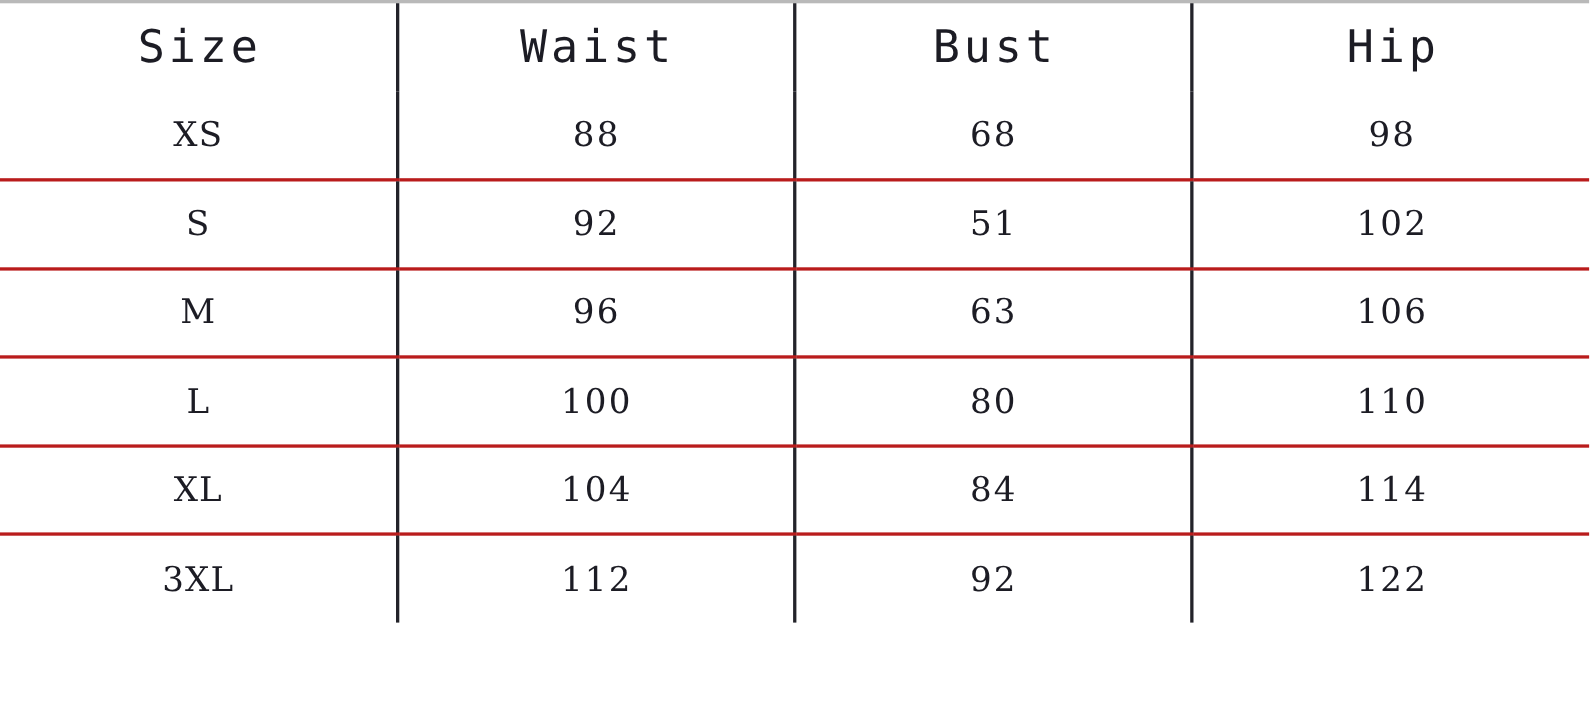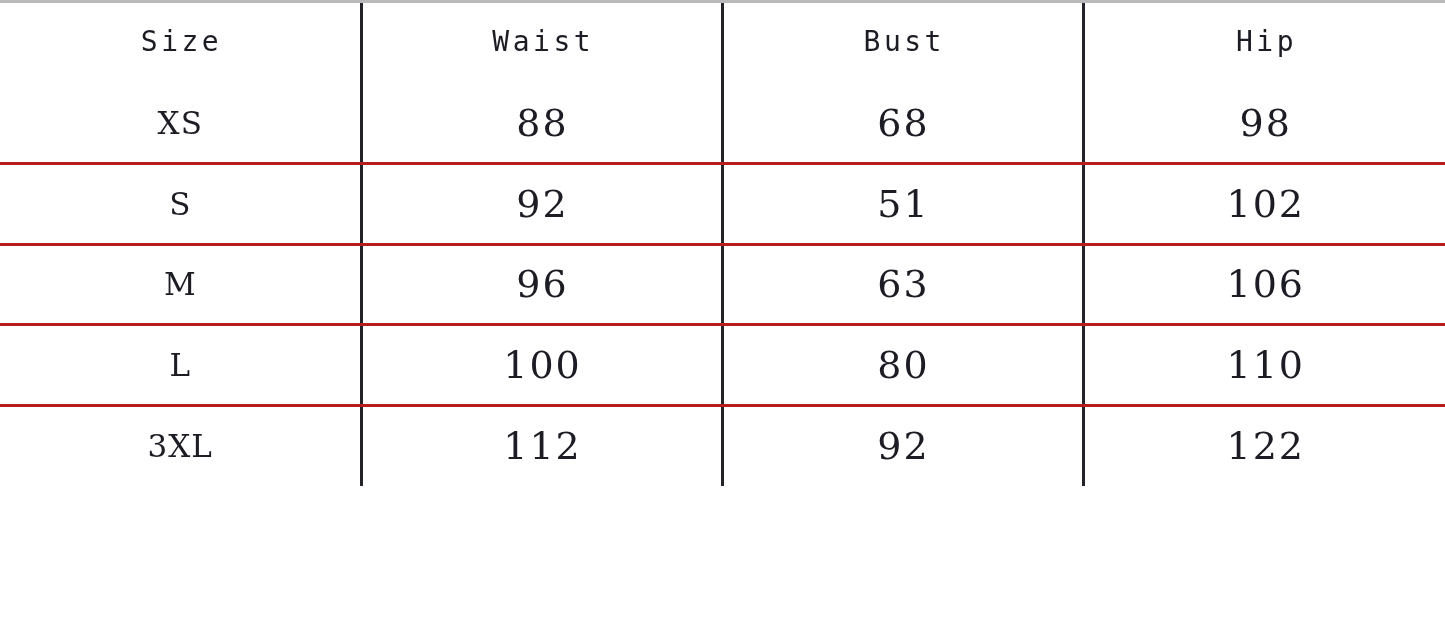--- a/index.html
+++ b/index.html
@@ -78,37 +78,37 @@
   
   table.size-table tr:last-child th,
   table.size-table tr:last-child td {
     border-bottom: none;
   }
 
   
 
   .header-cell {
     font-family: "DejaVu Sans Mono", monospace;
-    font-size: 28px;
+    font-size: 41px;
     letter-spacing: 3.5px;
     text-indent: 3.5px;
     color: #1b1b22;
   }
 
   .size-cell {
     font-family: "DejaVu Serif", serif;
     font-size: 31px;
     letter-spacing: 1px;
     text-indent: 1px;
     color: #1b1b26;
   }
 
   .measure-cell {
     font-family: "DejaVu Serif", serif;
-    font-size: 38px;
+    font-size: 31px;
     letter-spacing: 2px;
     text-indent: 2px;
     color: #1b1b26;
   }
 </style>
 </head>
 <body>
 
 <div id="chart-root">
 
@@ -150,20 +150,26 @@
         <td class="measure-cell">63</td>
         <td class="measure-cell">106</td>
       </tr>
       <tr>
         <td class="size-cell">L</td>
         <td class="measure-cell">100</td>
         <td class="measure-cell">80</td>
         <td class="measure-cell">110</td>
       </tr>
       <tr>
+        <td class="size-cell">XL</td>
+        <td class="measure-cell">104</td>
+        <td class="measure-cell">84</td>
+        <td class="measure-cell">114</td>
+      </tr>
+      <tr>
         <td class="size-cell">3XL</td>
         <td class="measure-cell">112</td>
         <td class="measure-cell">92</td>
         <td class="measure-cell">122</td>
       </tr>
     </tbody>
   </table>
 
 </div>
 

